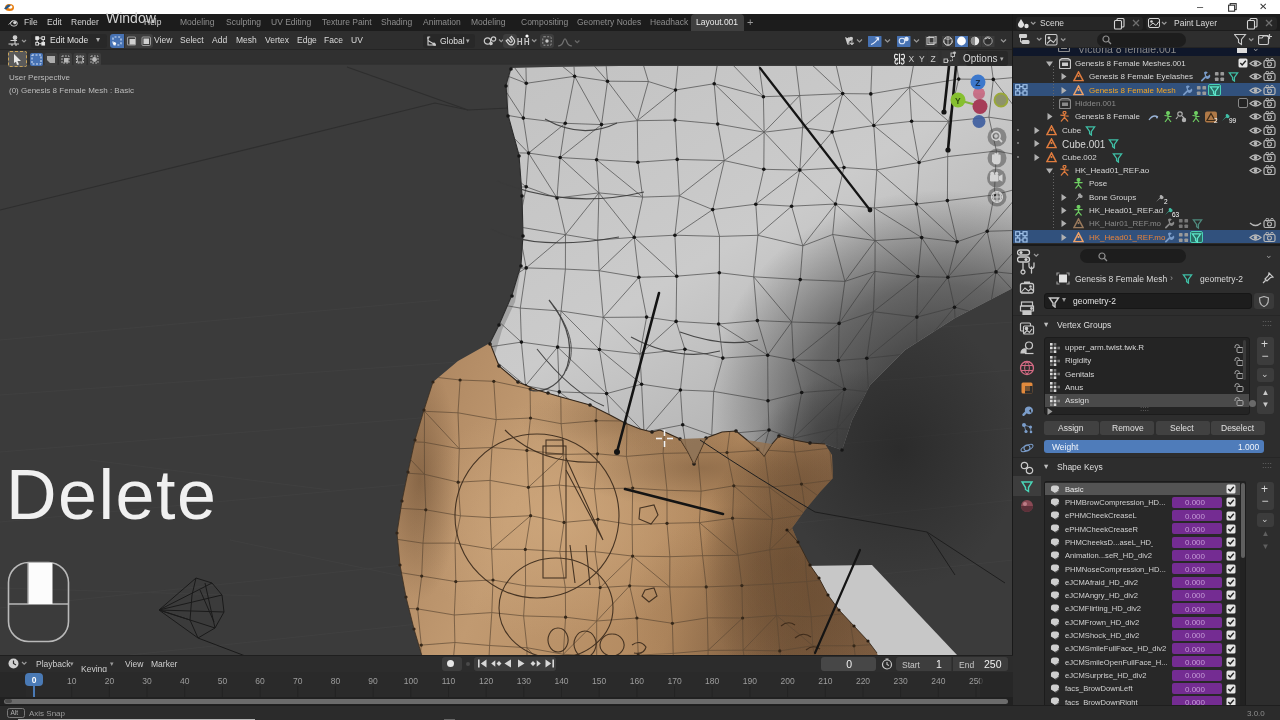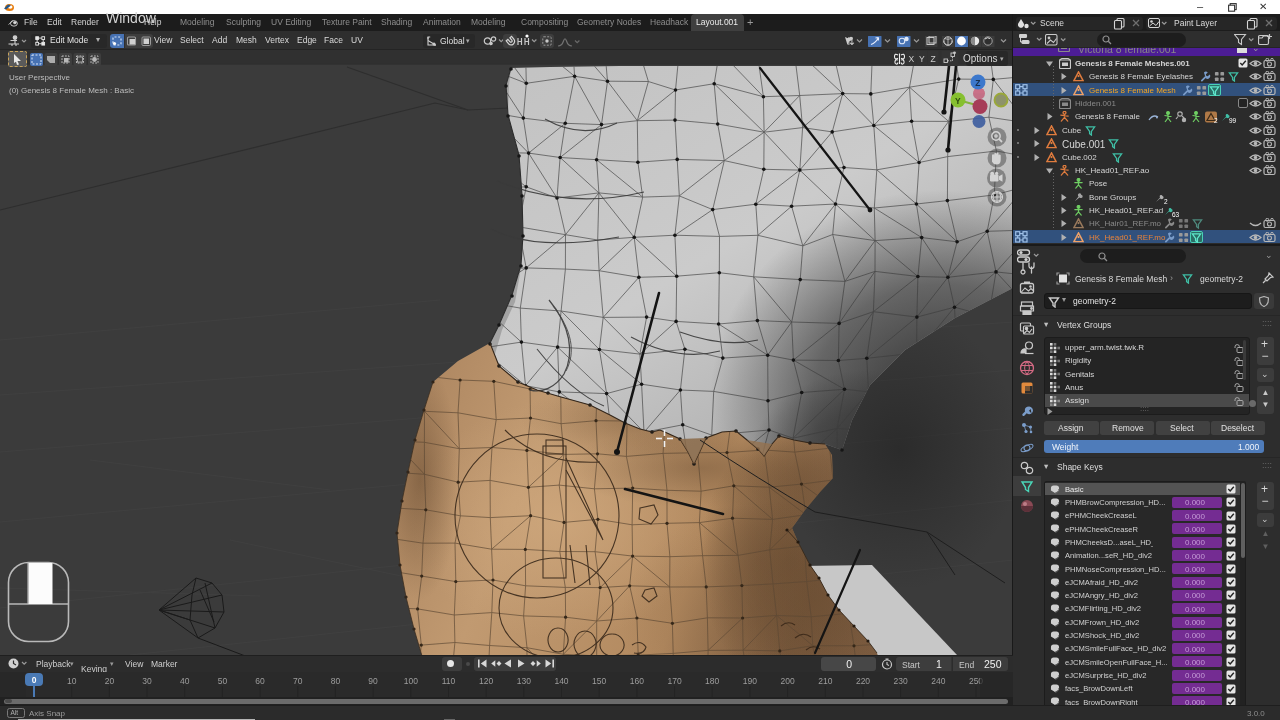--- a/index.html
+++ b/index.html
@@ -746,20 +746,21 @@
         <rect x="58" y="2" width="3.5" height="3.5" fill="none"></rect>
 <path d="M54.5,9.8 L59.5,9.8 L59.5,6" fill="none" stroke-dasharray="1.5 1"></path>
         <circle cx="61.5" cy="1.8" r="1.4" stroke="none"></circle>
 </g>
 </svg>
 <div class="abs" style="left:966px;top:51px;width:42px;height:15px;background:#282828;border-radius:3px"></div>
 <div class="txt" style="left:963px;top:53px;font-size:10px;color:#d6d6d6;font-weight:400;letter-spacing:0">Options</div>
 <div class="txt" style="left:1000px;top:54.5px;font-size:7px;color:#aaa;font-weight:400;letter-spacing:0">▾</div>
 <div class="txt" style="left:9px;top:73px;font-size:8px;color:#bdbdbd;font-weight:400;letter-spacing:0">User Perspective</div>
 <div class="txt" style="left:9px;top:86px;font-size:8px;color:#bdbdbd;font-weight:400;letter-spacing:0">(0) Genesis 8 Female Mesh : Basic</div>
+<div class="txt" style="left:6px;top:455px;font-size:70px;color:#f0f0f0;font-weight:400;letter-spacing:1.5px">Delete</div>
 <svg class="abs" style="left:7px;top:561px" width="63" height="82" viewBox="0 0 63 82">
 <rect x="1.5" y="1.5" width="60" height="79" rx="20" fill="none" stroke="#b9b9b9" stroke-width="1.6"></rect>
 <line x1="1.5" y1="43" x2="61.5" y2="43" stroke="#b9b9b9" stroke-width="1.4"></line>
 <line x1="21" y1="2" x2="21" y2="43" stroke="#b9b9b9" stroke-width="1.2"></line>
 <rect x="21.5" y="2" width="24" height="41" fill="#fcfcfc"></rect>
 </svg>
 <svg class="abs" style="left:656px;top:430px" width="17" height="17" viewBox="0 0 17 17">
 <g stroke="#f2f2f2" stroke-width="1.6">
 <line x1="8.5" y1="0" x2="8.5" y2="6"></line>
         <line x1="8.5" y1="11" x2="8.5" y2="17"></line>
@@ -865,41 +866,41 @@
     </svg>
 <svg class="abs" style="left:1258px;top:33px" width="14" height="13" viewBox="0 0 14 13">
 <rect x="0.5" y="2.5" width="10" height="9" rx="1.5" fill="none" stroke="#c9c9c9" stroke-width="1.2"></rect>
 <path d="M0.5,5 L4,5 L5.5,3 L10.5,3" fill="none" stroke="#c9c9c9" stroke-width="1.2"></path>
 <path d="M11.5,1 L11.5,6 M9,3.5 L14,3.5" stroke="#c9c9c9" stroke-width="1.2"></path>
     </svg>
 <div class="abs" style="left:1013px;top:82.7px;width:267px;height:13.37px;background:#31517d"></div>
 <div class="abs" style="left:1013px;top:229.8px;width:267px;height:13.37px;background:#31517d"></div>
 <div class="abs" style="left:1053px;top:66px;width:1px;height:43px;background:repeating-linear-gradient(#666 0 1px,transparent 1px 3px)"></div>
 <div class="abs" style="left:1053px;top:173px;width:1px;height:56px;background:repeating-linear-gradient(#666 0 1px,transparent 1px 3px)"></div>
-<div class="abs" style="left:1013px;top:47.6px;width:267px;height:8px;background:#4c1d95;overflow:hidden">
+<div class="abs" style="left:1013px;top:47.6px;width:267px;height:8px;background:#0f172a;overflow:hidden">
       <div class="abs" style="left:45px;top:-7px">
         <svg class="abs" style="left:0px;top:0px" width="12" height="11" viewBox="0 0 12 11">
           <rect x="0.5" y="2" width="11" height="8.5" rx="1" fill="none" stroke="#8a8a8a" stroke-width="1.2"></rect>
           <path d="M0.5,2 L3,0.5 L9,0.5 L11.5,2" fill="none" stroke="#8a8a8a" stroke-width="1.2"></path>
           <rect x="3" y="4.5" width="6" height="3.5" fill="#8a8a8a"></rect>
         </svg>
       </div>
       <div class="txt" style="left:65px;top:-5px;font-size:10.5px;color:#888">Victoria 8 female.001</div>
       <div class="abs" style="left:224px;top:-3px;width:10px;height:8px;background:#ddd"></div>
       <div class="txt" style="left:239px;top:-5px;font-size:9px;color:#999">⌄</div>
     </div>
 <svg class="abs" style="left:1045px;top:59.97px" width="9" height="8" viewBox="0 0 9 8">
       <path d="M1,1.5 L8,1.5 L4.5,6.5 Z" fill="#b0b0b0"></path>
     </svg>
     <svg class="abs" style="left:1059px;top:57.97px" width="12" height="11" viewBox="0 0 12 11">
       <rect x="0.5" y="2" width="11" height="8.5" rx="1" fill="none" stroke="#c9c9c9" stroke-width="1.2"></rect>
       <path d="M0.5,2 L3,0.5 L9,0.5 L11.5,2" fill="none" stroke="#c9c9c9" stroke-width="1.2"></path>
       <rect x="3" y="4.5" width="6" height="3.5" fill="#c9c9c9"></rect>
     </svg>
-    <div class="txt" style="left:1075px;top:58.97px;font-size:8px;color:#d6d6d6;font-weight:700;letter-spacing:0">Genesis 8 Female Meshes.001</div>
+    <div class="txt" style="left:1075px;top:58.97px;font-size:8px;color:#d6d6d6;font-weight:400;letter-spacing:0">Genesis 8 Female Meshes.001</div>
     <svg class="abs" style="left:1238px;top:57.97px" width="10" height="10" viewBox="0 0 10 10">
       <rect x="0.5" y="0.5" width="9" height="9" rx="1.5" fill="#e6e6e6"></rect>
       <path d="M2.3,5 L4.2,7 L7.8,2.8" stroke="#222" stroke-width="1.4" fill="none"></path>
     </svg>
     <svg class="abs" style="left:1249px;top:57.97px" width="13" height="11" viewBox="0 0 13 11">
       <path d="M1,5.5 Q6.5,0.5 12,5.5 Q6.5,10.5 1,5.5 Z" fill="none" stroke="#b8b8b8" stroke-width="1.2"></path>
       <circle cx="6.5" cy="5.5" r="1.8" fill="#b8b8b8"></circle>
     </svg>
     <svg class="abs" style="left:1263px;top:57.97px" width="13" height="11" viewBox="0 0 13 11">
       <rect x="1" y="2.5" width="11" height="7" rx="1.5" fill="none" stroke="#b8b8b8" stroke-width="1.2"></rect>

